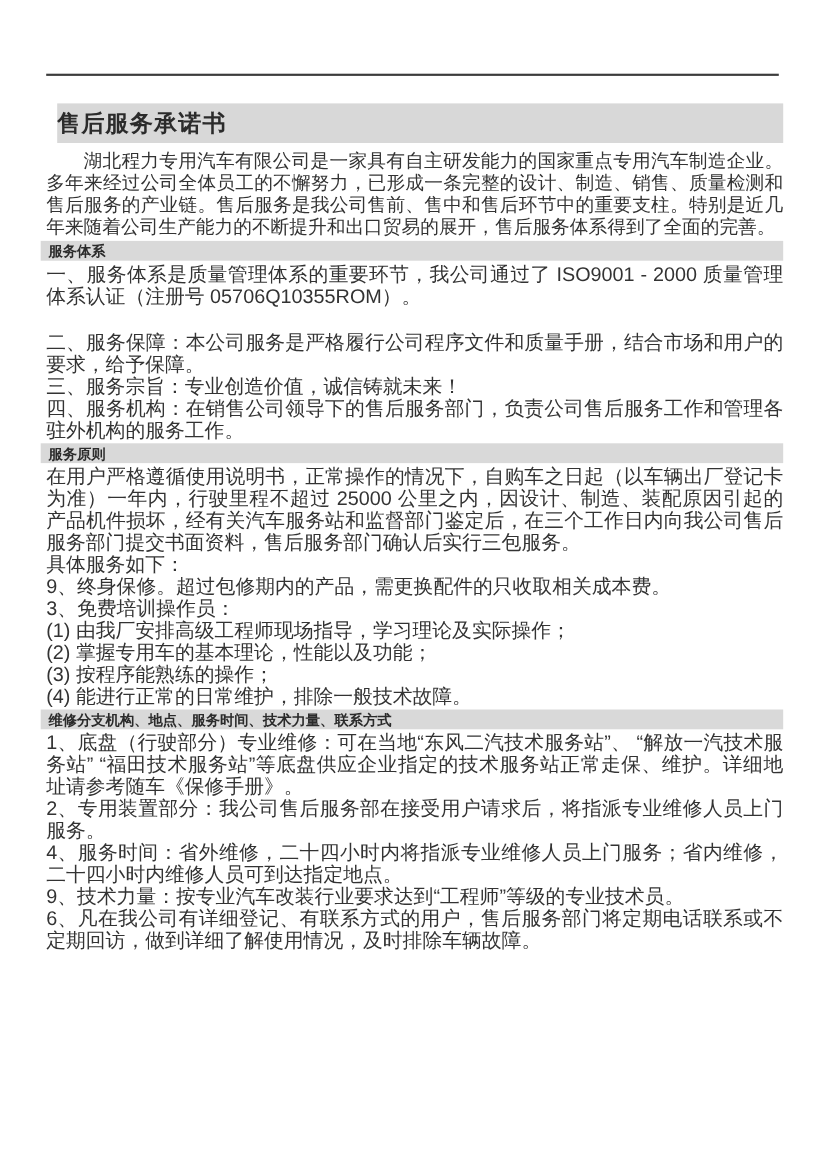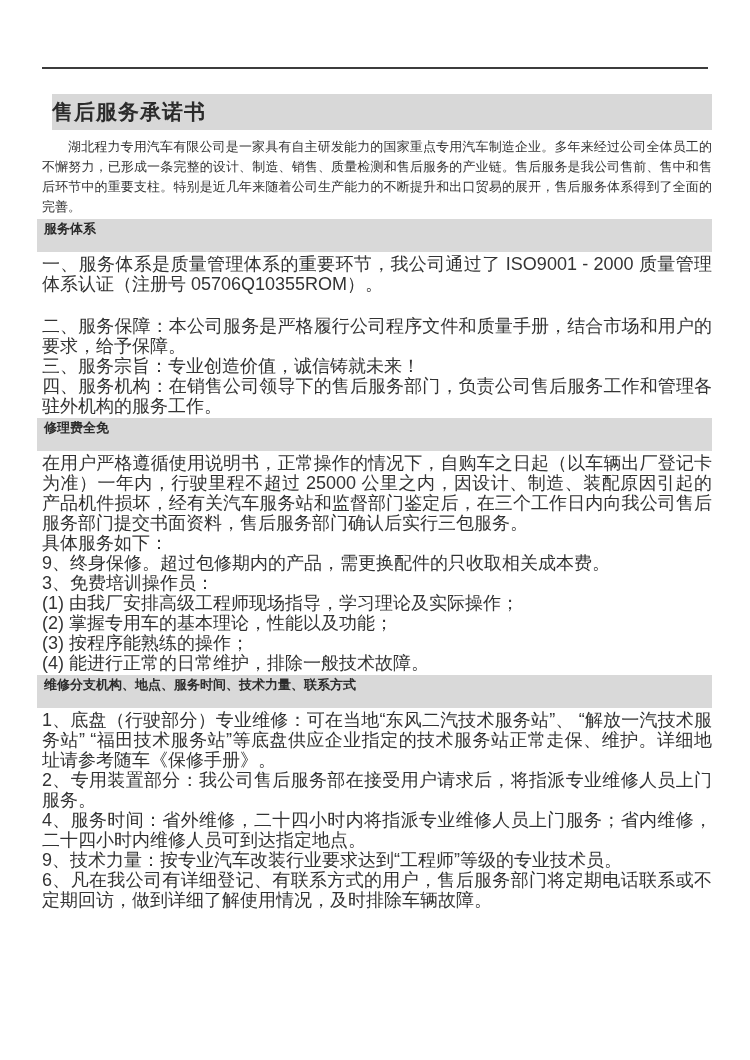--- a/index.html
+++ b/index.html
@@ -35,30 +35,30 @@
   }
   .title-bar h1 {
     margin: 0;
     font-size: 21px;
     font-weight: bold;
     color: #2b2b2b;
     letter-spacing: 1px;
   }
   .intro {
     margin: 7px 38px 0 42px;
-    font-size: 13px;
+    font-size: 17px;
     line-height: 20px;
     text-indent: 2em;
     text-align: justify;
   }
   .sec-bar {
     margin: 2px 0 2px 37px;
     width: 668px;
     background: #d9d9d9;
-    padding: 3px 0 16px 7px;
+    padding: 3px 0 1px 7px;
     font-size: 13px;
     font-weight: bold;
     color: #2b2b2b;
     line-height: 14px;
   }
   .para {
     margin: 0 38px 0 42px;
     font-size: 18px;
     line-height: 20px;
     text-align: justify;
@@ -77,21 +77,21 @@
   </div>
 
   <p class="intro">湖北程力专用汽车有限公司是一家具有自主研发能力的国家重点专用汽车制造企业。多年来经过公司全体员工的不懈努力，已形成一条完整的设计、制造、销售、质量检测和售后服务的产业链。售后服务是我公司售前、售中和售后环节中的重要支柱。特别是近几年来随着公司生产能力的不断提升和出口贸易的展开，售后服务体系得到了全面的完善。</p>
 
   <div class="sec-bar">服务体系</div>
   <p class="para mb-gap">一、服务体系是质量管理体系的重要环节，我公司通过了 ISO9001 - 2000 质量管理体系认证（注册号 05706Q10355ROM）。</p>
   <p class="para">二、服务保障：本公司服务是严格履行公司程序文件和质量手册，结合市场和用户的要求，给予保障。</p>
   <p class="para">三、服务宗旨：专业创造价值，诚信铸就未来！</p>
   <p class="para">四、服务机构：在销售公司领导下的售后服务部门，负责公司售后服务工作和管理各驻外机构的服务工作。</p>
 
-  <div class="sec-bar">修理费全免</div>
+  <div class="sec-bar">服务原则</div>
   <p class="para">在用户严格遵循使用说明书，正常操作的情况下，自购车之日起（以车辆出厂登记卡为准）一年内，行驶里程不超过 25000 公里之内，因设计、制造、装配原因引起的产品机件损坏，经有关汽车服务站和监督部门鉴定后，在三个工作日内向我公司售后服务部门提交书面资料，售后服务部门确认后实行三包服务。</p>
   <p class="para">具体服务如下：</p>
   <p class="para">9、终身保修。超过包修期内的产品，需更换配件的只收取相关成本费。</p>
   <p class="para">3、免费培训操作员：</p>
   <p class="para">(1) 由我厂安排高级工程师现场指导，学习理论及实际操作；</p>
   <p class="para">(2) 掌握专用车的基本理论，性能以及功能；</p>
   <p class="para">(3) 按程序能熟练的操作；</p>
   <p class="para">(4) 能进行正常的日常维护，排除一般技术故障。</p>
 
   <div class="sec-bar">维修分支机构、地点、服务时间、技术力量、联系方式</div>

